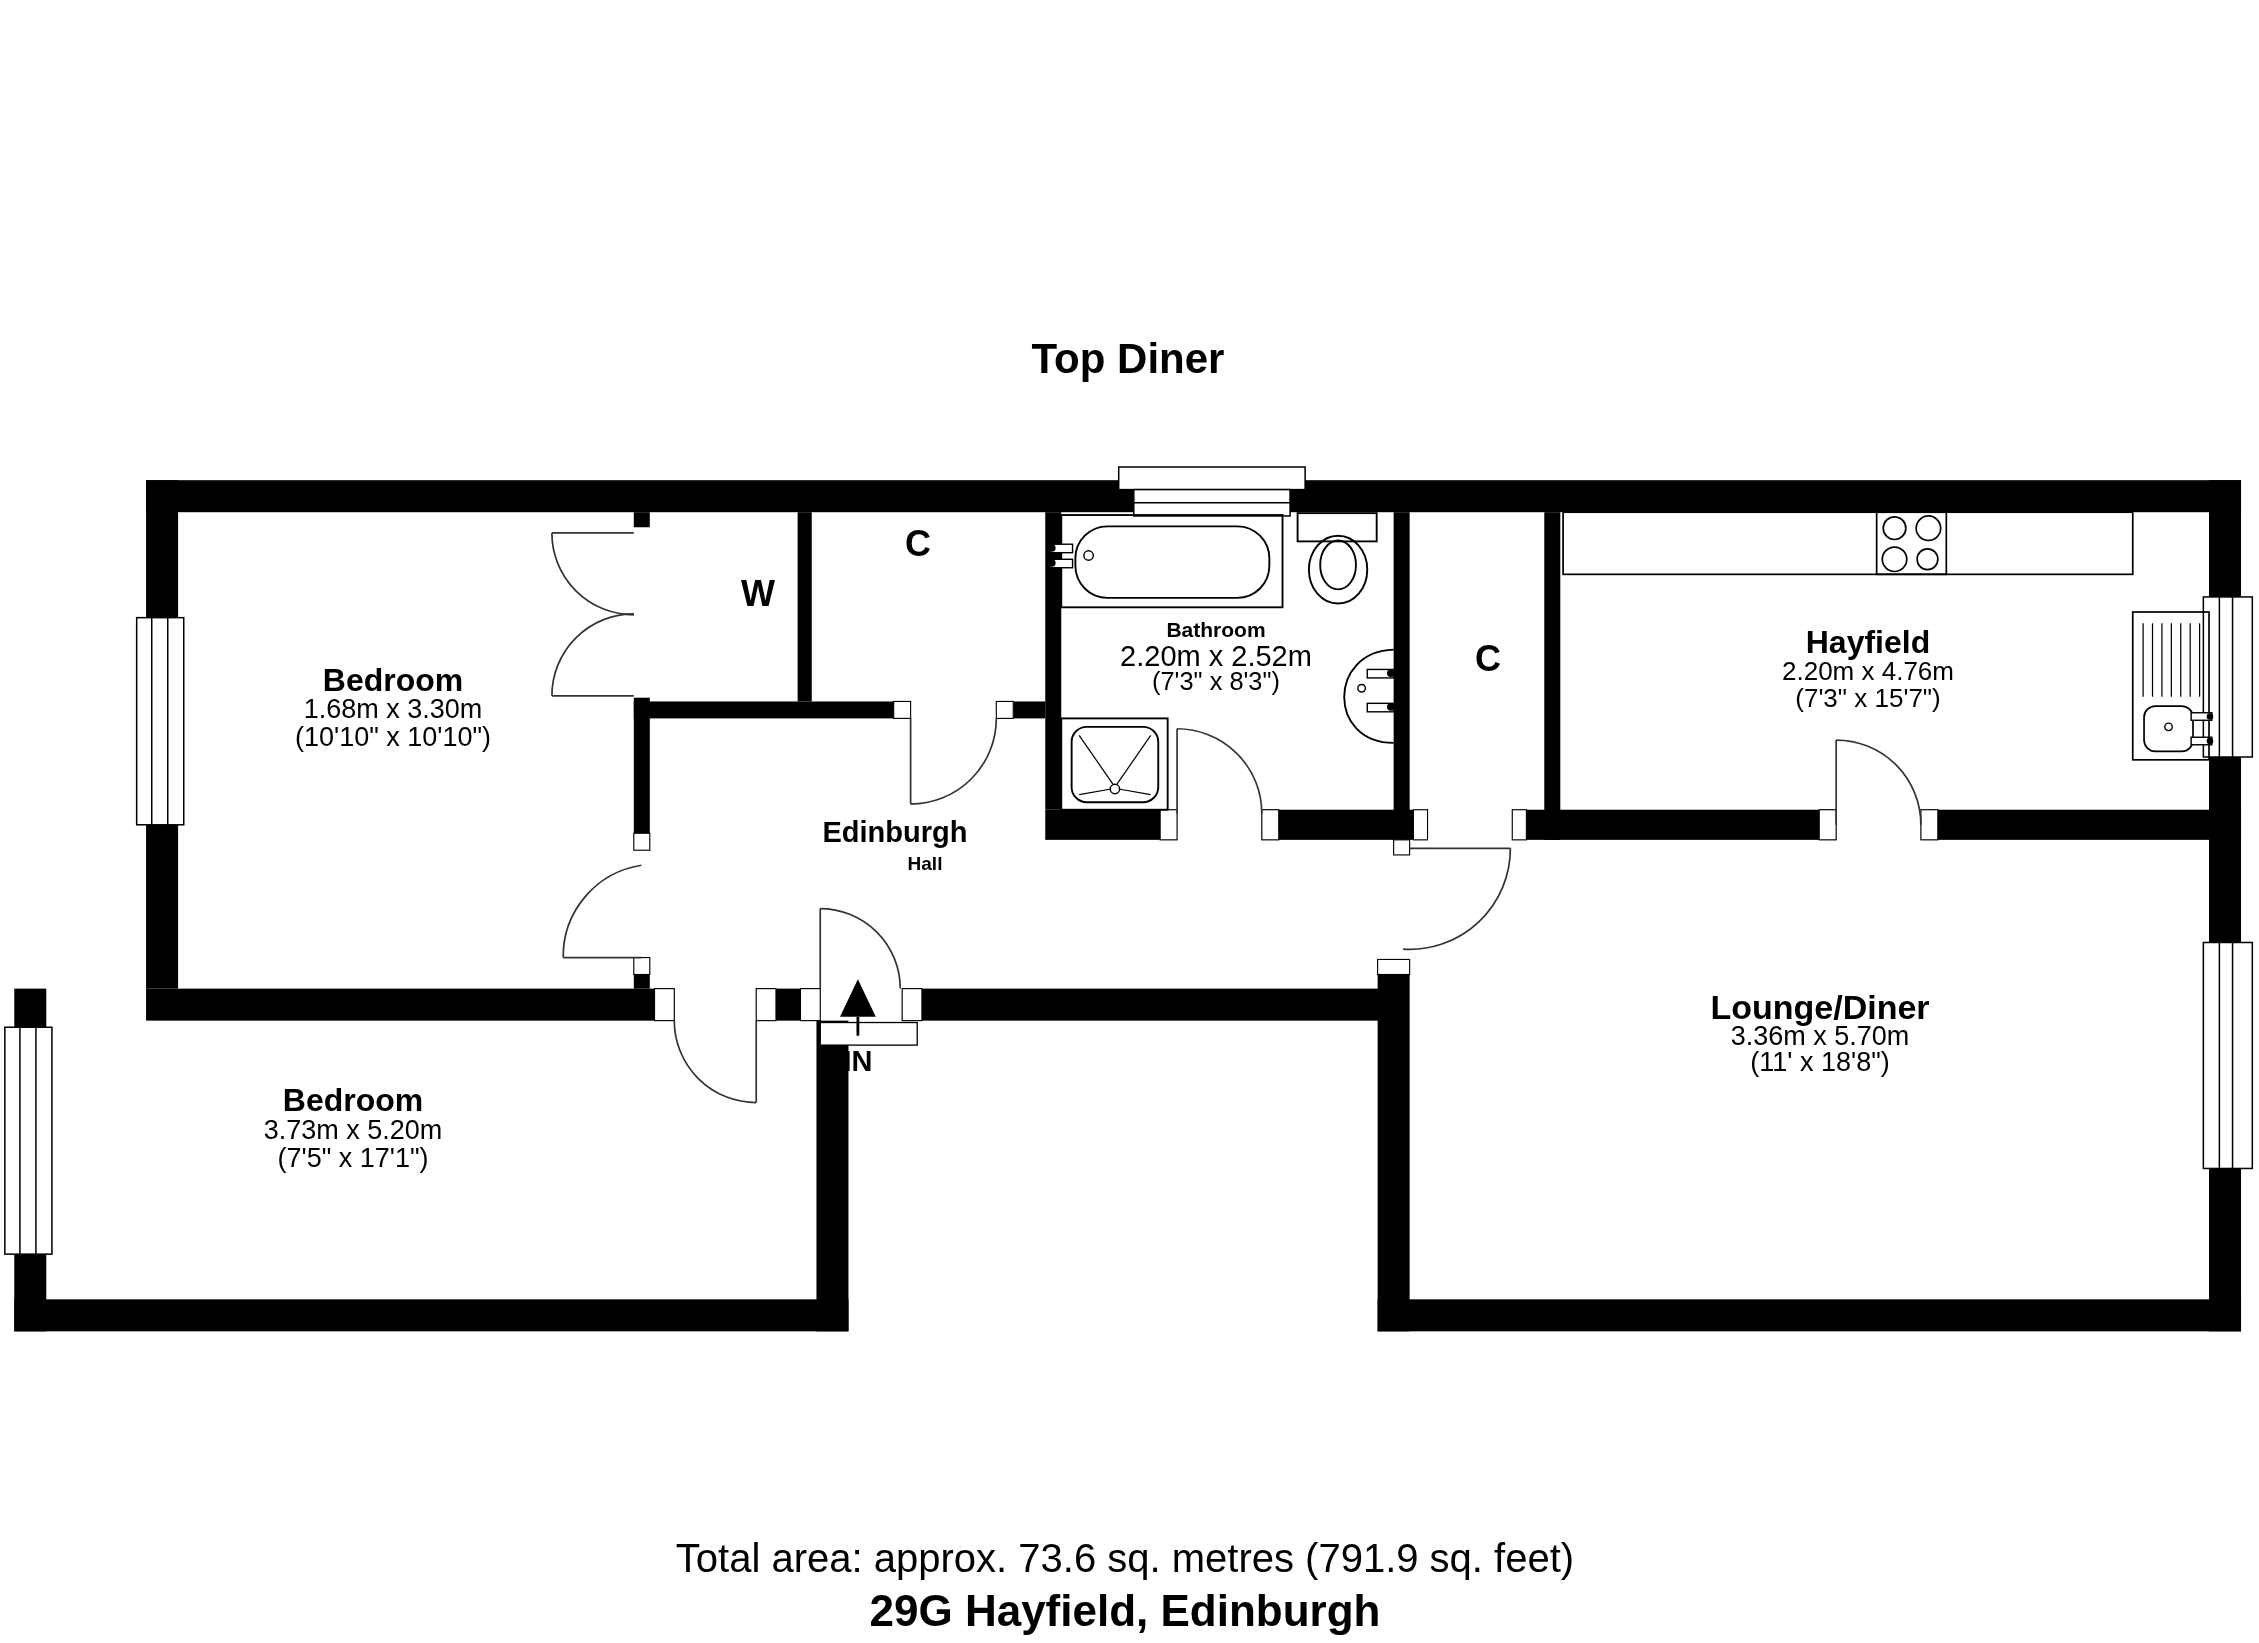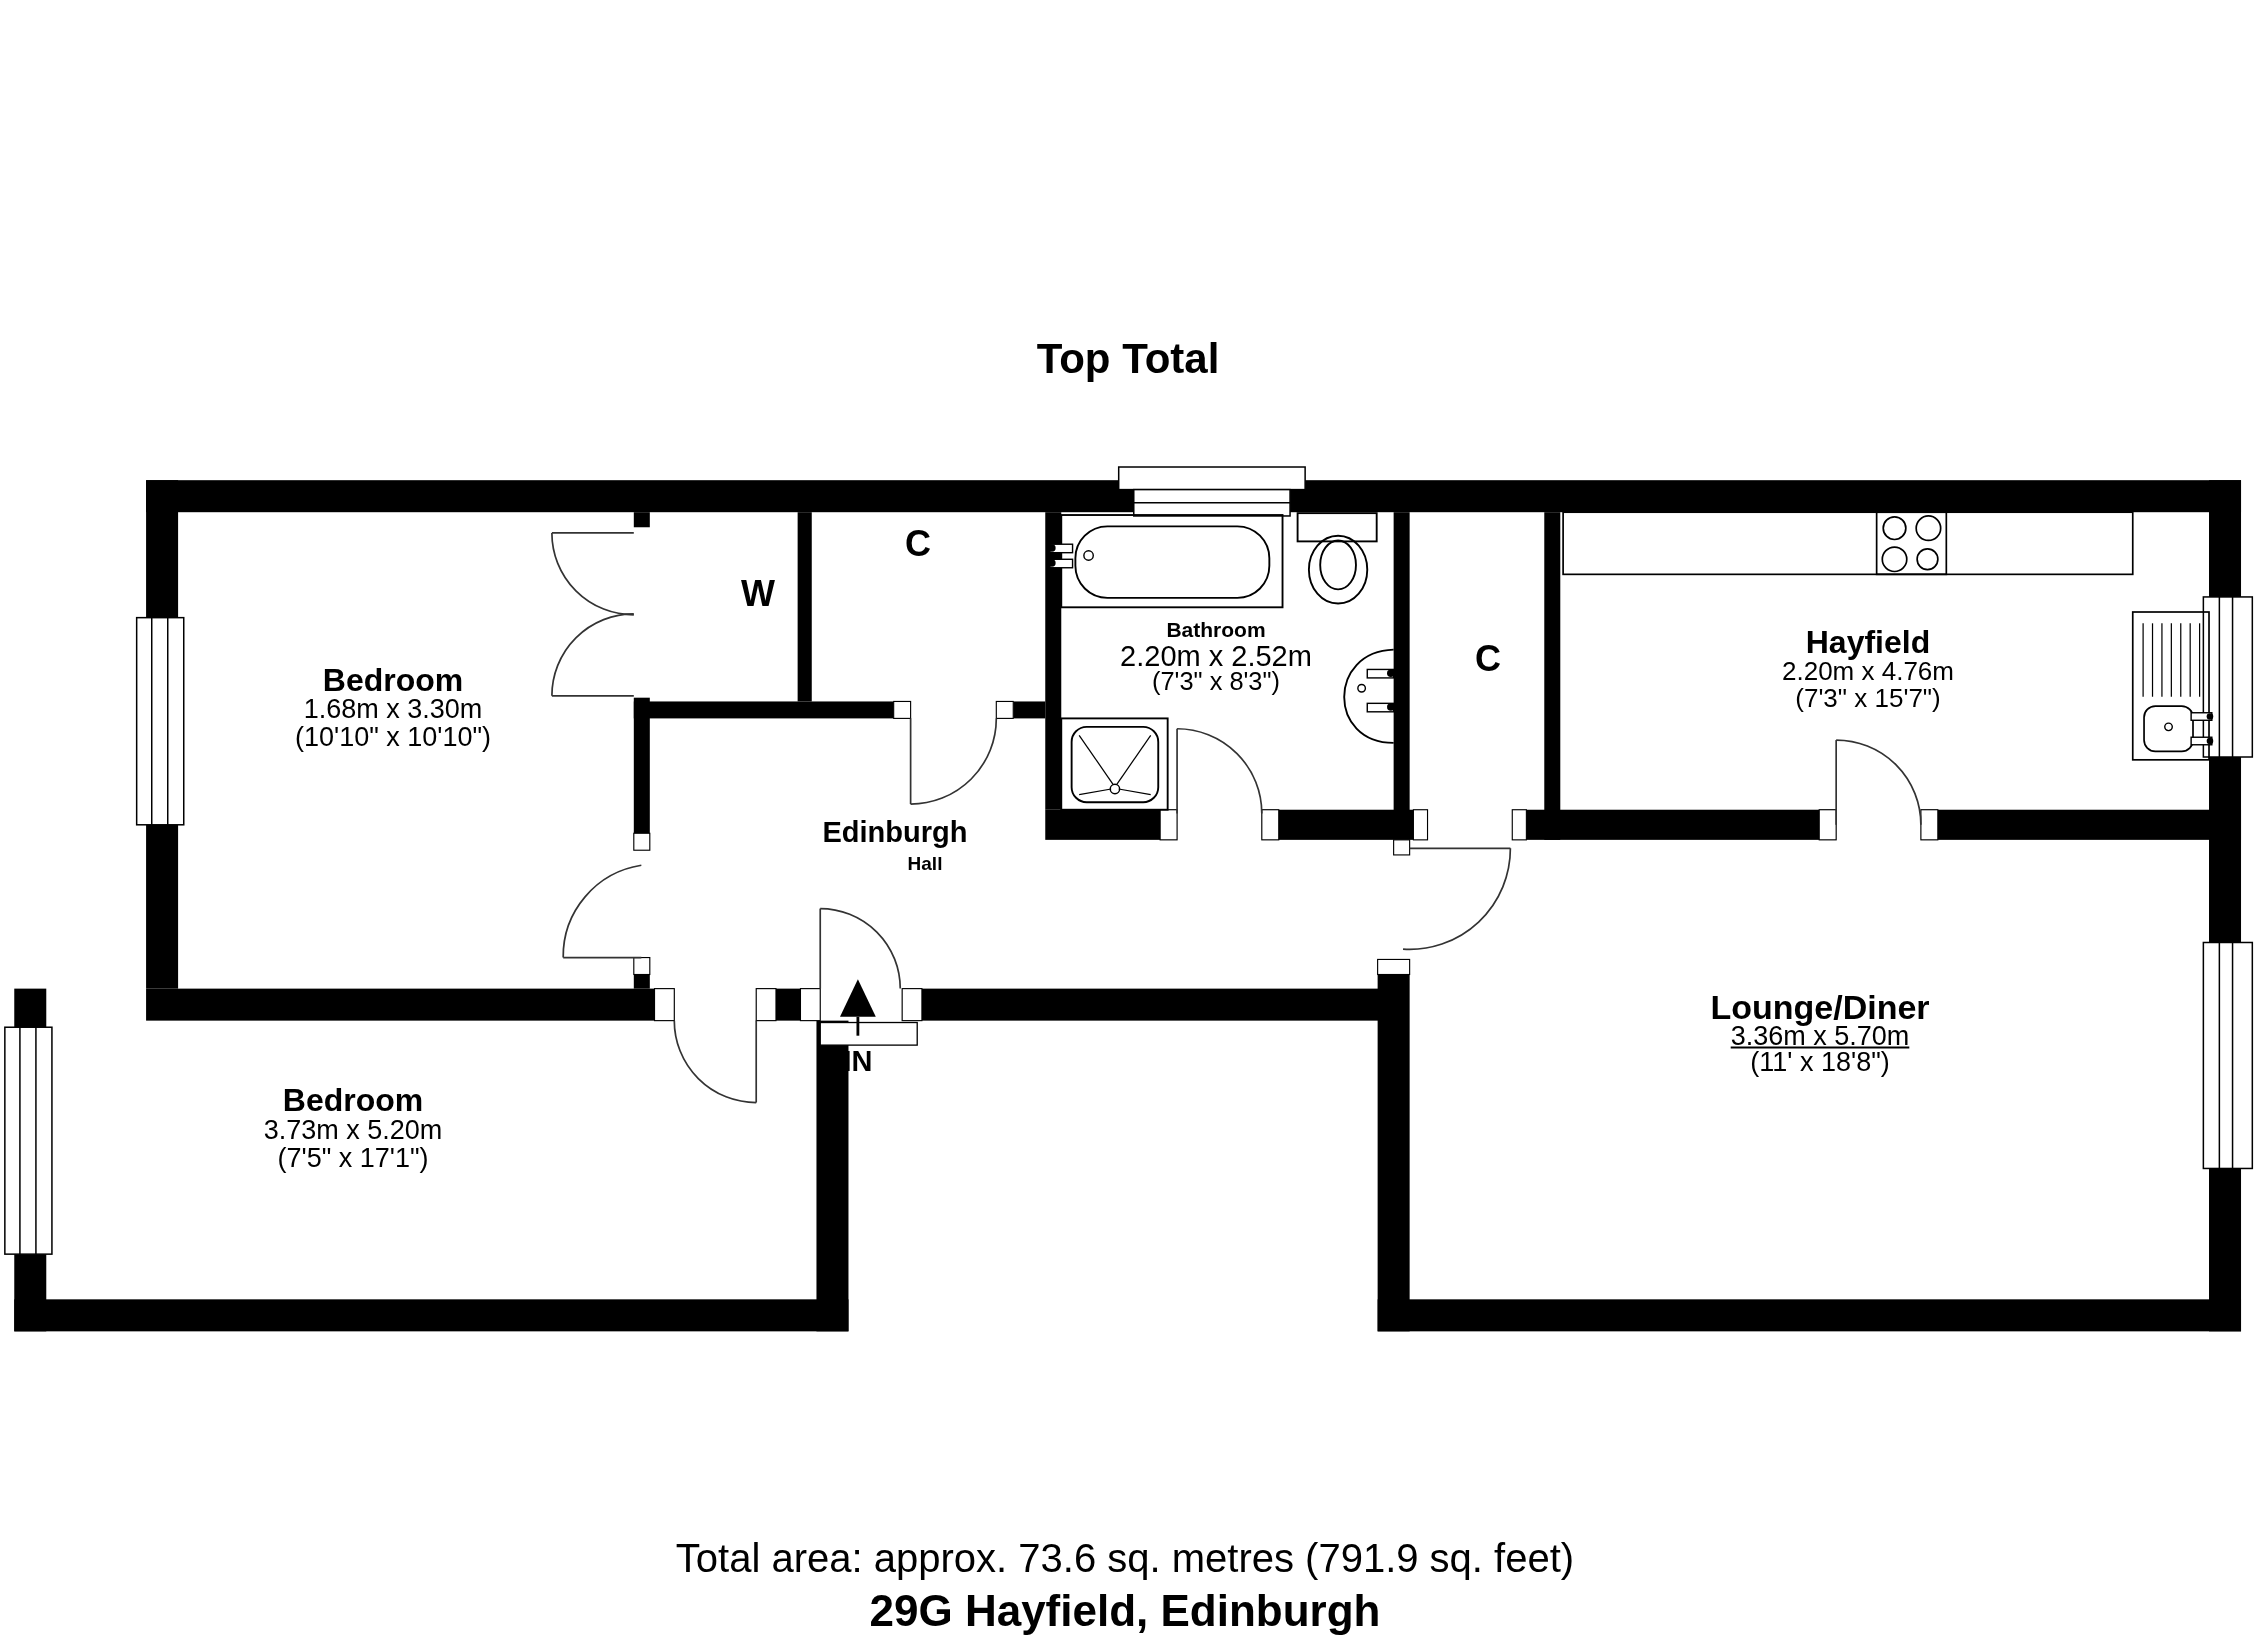--- a/index.html
+++ b/index.html
@@ -219,21 +219,21 @@
         <rect x="2277" y="750" width="52" height="48" rx="12"></rect>
         <circle cx="2303" cy="772" r="4" stroke-width="1.5"></circle>
         <rect x="2327" y="757" width="22" height="8" fill="#ffffff" stroke-width="1.5"></rect>
         <rect x="2327" y="783" width="22" height="8" fill="#ffffff" stroke-width="1.5"></rect>
         <circle cx="2347" cy="761" r="3.5" fill="#000000" stroke="none"></circle>
         <circle cx="2347" cy="787" r="3.5" fill="#000000" stroke="none"></circle>
       </g>
     </g>
   </svg>
 
-  <div class="lbl b" style="left:1128px;top:359px;font-size:42px;">Top Total</div>
+  <div class="lbl b" style="left:1128px;top:359px;font-size:42px;">Top Diner</div>
 
   <div class="lbl b" style="left:393px;top:680px;font-size:32px;">Bedroom</div>
   <div class="lbl" style="left:393px;top:709px;font-size:27px;">1.68m x 3.30m</div>
   <div class="lbl" style="left:393px;top:737px;font-size:27px;">(10'10" x 10'10")</div>
 
   <div class="lbl b" style="left:758px;top:594px;font-size:36px;">W</div>
   <div class="lbl b" style="left:918px;top:544px;font-size:36px;">C</div>
   <div class="lbl b" style="left:1488px;top:659px;font-size:36px;">C</div>
 
   <div class="lbl b" style="left:1216px;top:629px;font-size:21px;">Bathroom</div>
@@ -247,20 +247,20 @@
   <div class="lbl b" style="left:895px;top:832px;font-size:29px;">Edinburgh</div>
   <div class="lbl b" style="left:895px;top:863px;font-size:19px;margin-left:30px;">Hall</div>
 
   <div class="lbl b" style="left:858px;top:1061px;font-size:29px;">IN</div>
 
   <div class="lbl b" style="left:353px;top:1100px;font-size:32px;">Bedroom</div>
   <div class="lbl" style="left:353px;top:1130px;font-size:27px;">3.73m x 5.20m</div>
   <div class="lbl" style="left:353px;top:1158px;font-size:27px;">(7'5" x 17'1")</div>
 
   <div class="lbl b" style="left:1820px;top:1007px;font-size:34px;">Lounge/Diner</div>
-  <div class="lbl" style="left:1820px;top:1036px;font-size:27px;text-decoration:underline;">3.36m x 5.70m</div>
+  <div class="lbl" style="left:1820px;top:1036px;font-size:27px;">3.36m x 5.70m</div>
   <div class="lbl" style="left:1820px;top:1062px;font-size:27px;">(11' x 18'8")</div>
 
   <div class="lbl" style="left:1125px;top:1558px;font-size:40px;">Total area: approx. 73.6 sq. metres (791.9 sq. feet)</div>
   <div class="lbl b" style="left:1125px;top:1611px;font-size:44px;">29G Hayfield, Edinburgh</div>
 
 </div>
 
 
 </body></html>

